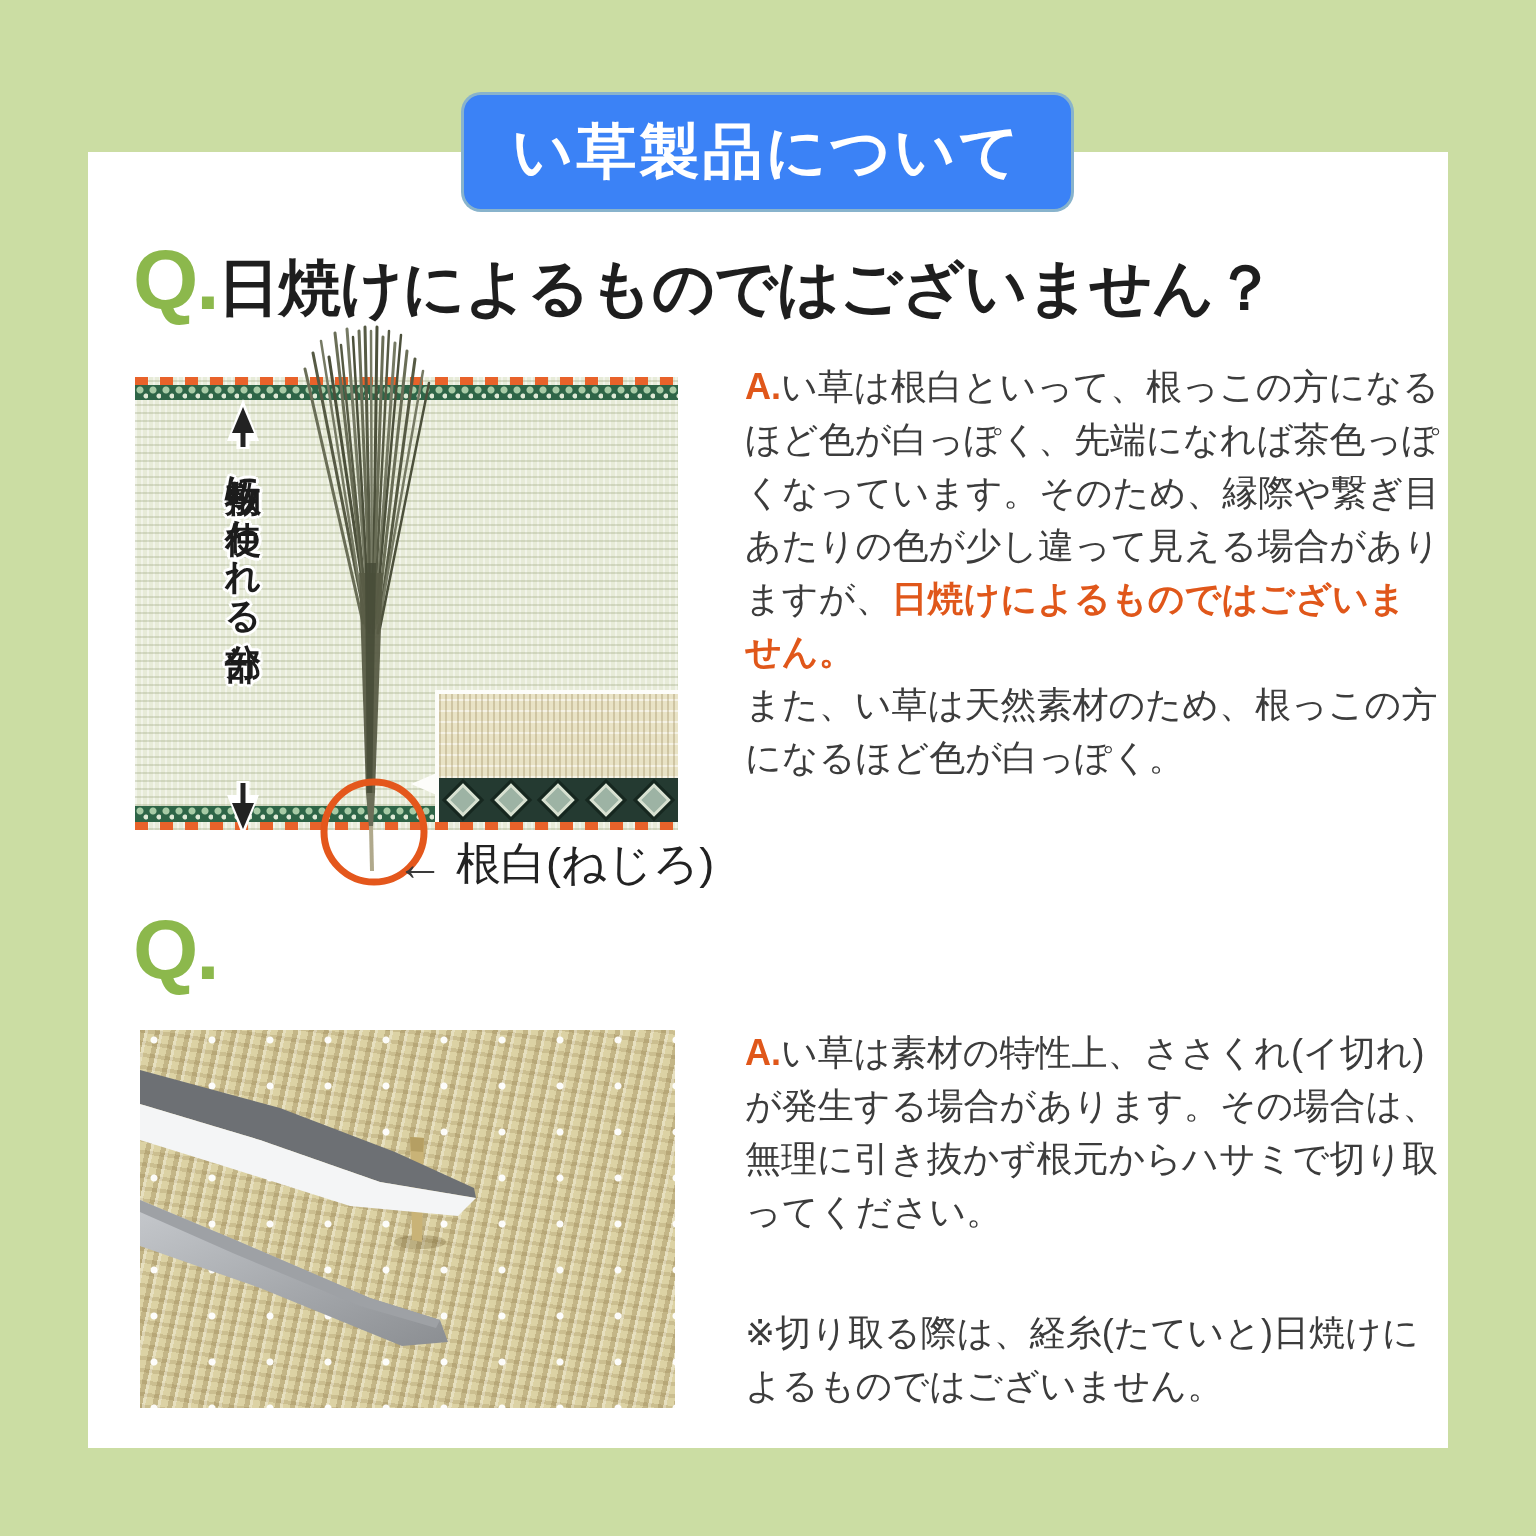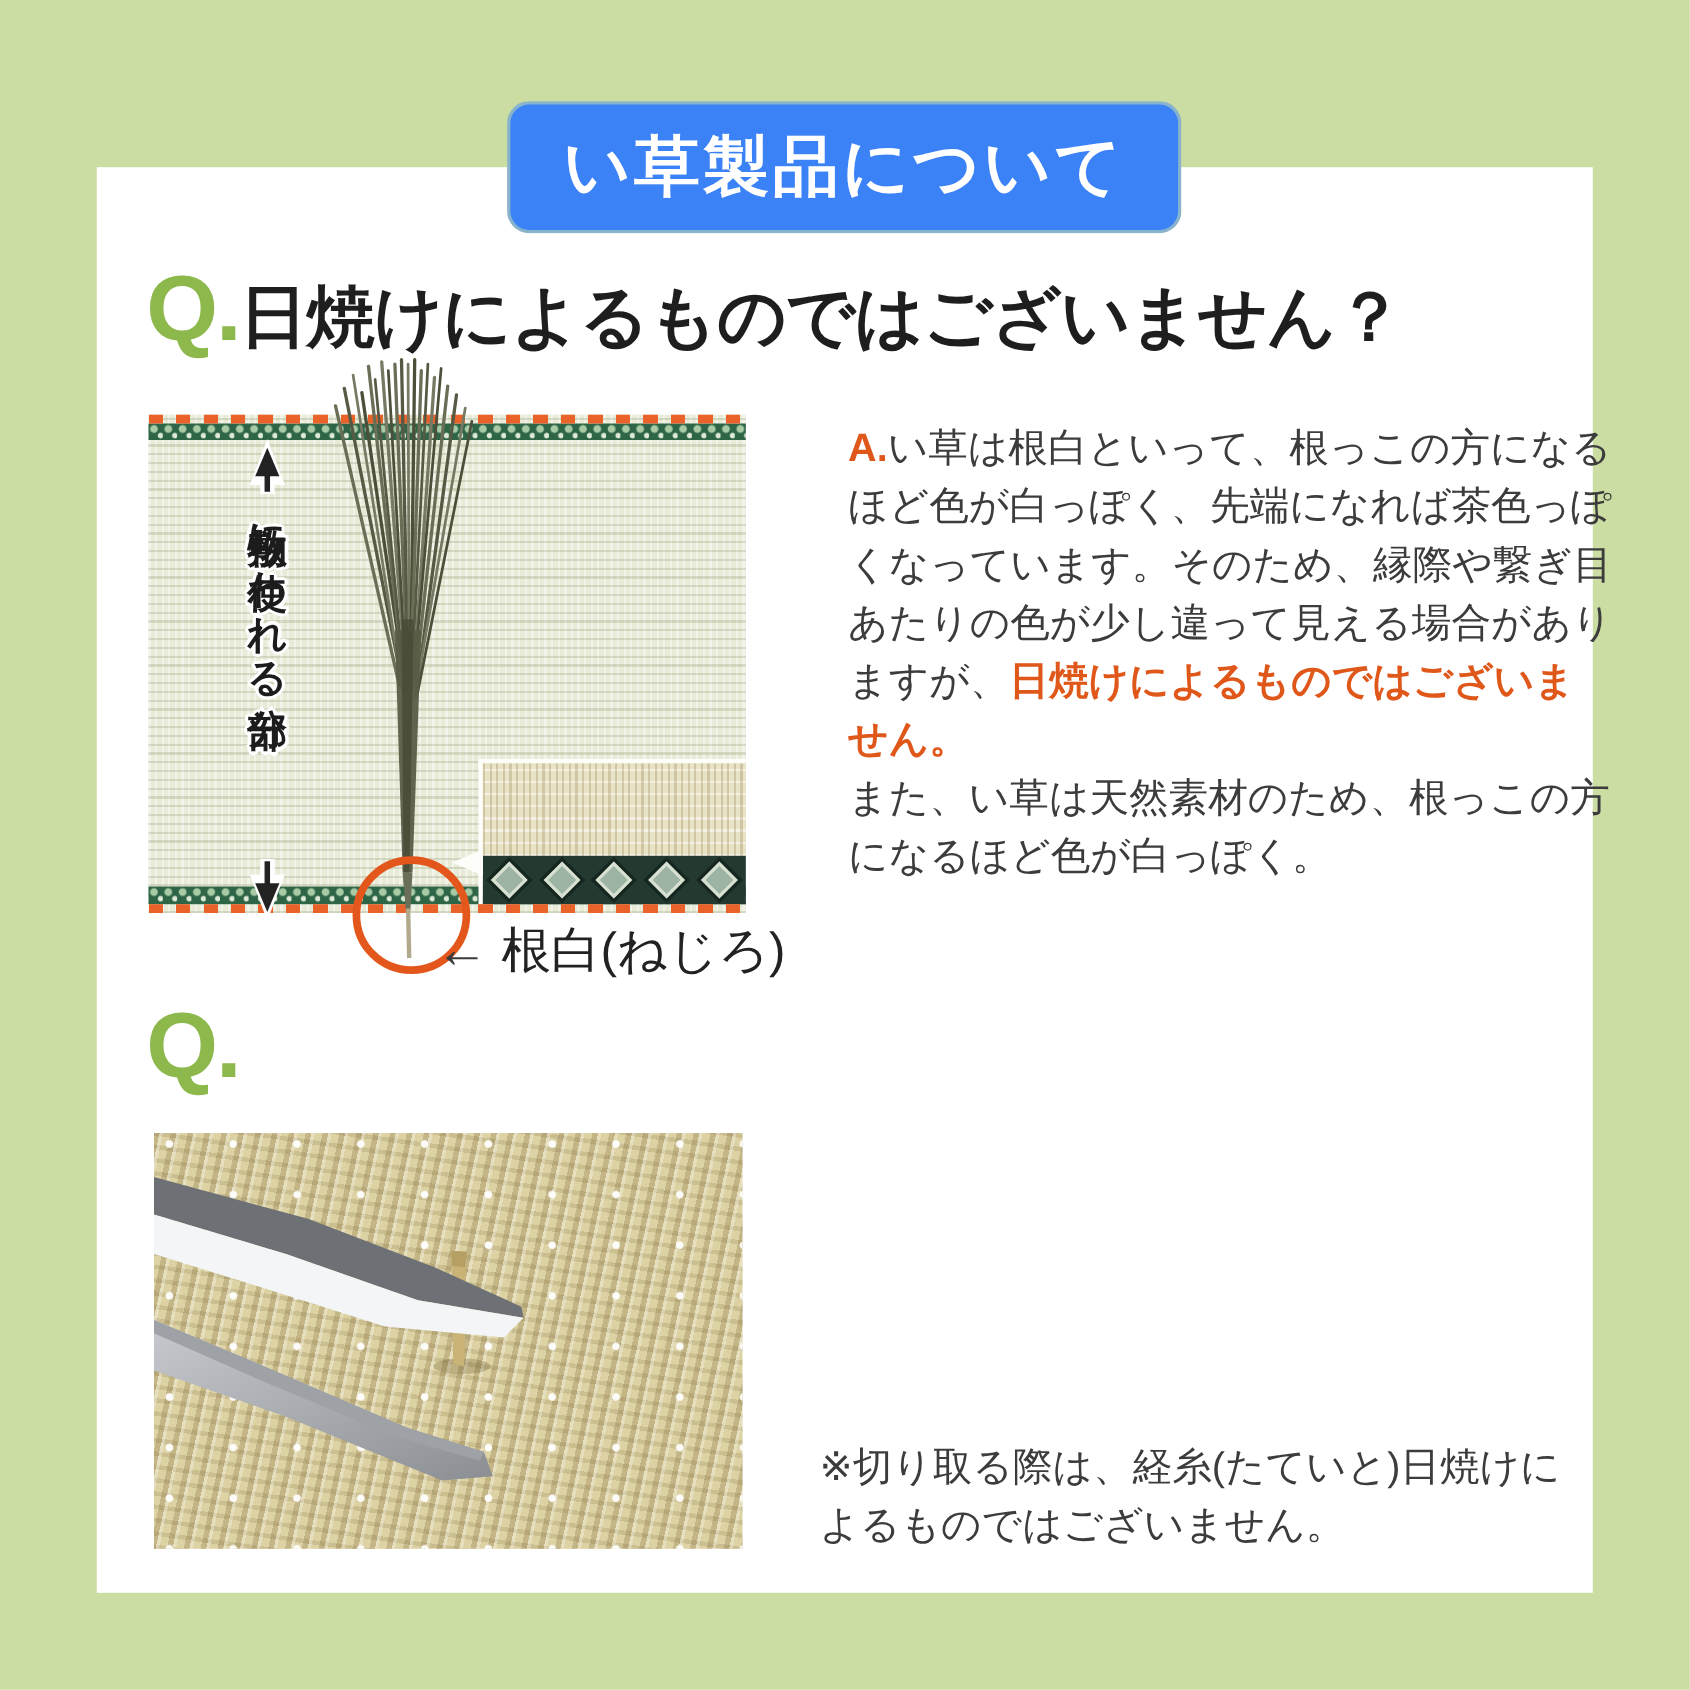--- a/index.html
+++ b/index.html
@@ -61,21 +61,21 @@
                        -2px -2px #fff,2px -2px #fff,-2px 2px #fff,2px 2px #fff;}
   .nejiro{position:absolute;left:396px;top:834px;z-index:8;display:flex;align-items:center;gap:12px;
           font-size:45px;color:#222;}
   .nejiro .arr{font-size:48px;color:#3a3a3a;line-height:1;}
 
   
   .answer{position:absolute;left:745px;width:695px;font-size:36px;line-height:53px;color:#3c3c3c;}
   .answer p{margin:0;}
   .alabel{color:#e0571a;font-weight:700;}
   .em{color:#e0571a;font-weight:700;}
-  #a1{top:380px;margin-left:26px;}
+  #a1{top:360px;}
   #a2{top:1026px;}
   #note{top:1306px;}
 
   
   .photo2{position:absolute;left:140px;top:1030px;width:535px;height:378px;
           background-color:#dcd2a4;
           background-image:
             radial-gradient(circle at 14px 10px, rgba(255,255,255,.95) 3px, transparent 4px),
             repeating-linear-gradient(102deg, rgba(125,100,50,.26) 0 5px, rgba(255,255,255,.30) 5px 8px, transparent 8px 15px),
             repeating-linear-gradient(8deg, rgba(125,100,50,.18) 0 4px, transparent 4px 12px);
@@ -190,17 +190,20 @@
 
       <polygon points="0,40 140,78 255,122 334,158 336,168 240,152 120,110 0,74" fill="#6d7074"></polygon>
 
       <polygon points="0,74 120,110 240,152 336,168 318,186 210,176 90,138 0,110" fill="#f4f5f6"></polygon>
 
       <polygon points="0,170 100,212 230,268 300,290 308,312 262,316 120,258 0,216" fill="url(#bladeGrad)"></polygon>
       <polygon points="0,170 100,212 230,268 300,290 296,298 220,276 95,224 0,182" fill="#9ea1a5"></polygon>
     </svg>
   </div>
 
+  <div class="answer" id="a2">
+    <p><span class="alabel">A.</span><span>い草は素材の特性上、ささくれ(イ切れ)が発生する場合があります。その場合は、無理に引き抜かず根元からハサミで切り取ってください。</span></p>
+  </div>
 
   <div class="answer" id="note">
     <p>※切り取る際は、経糸(たていと)日焼けによるものではございません。</p>
   </div>
 </div>
 
 </body></html>

